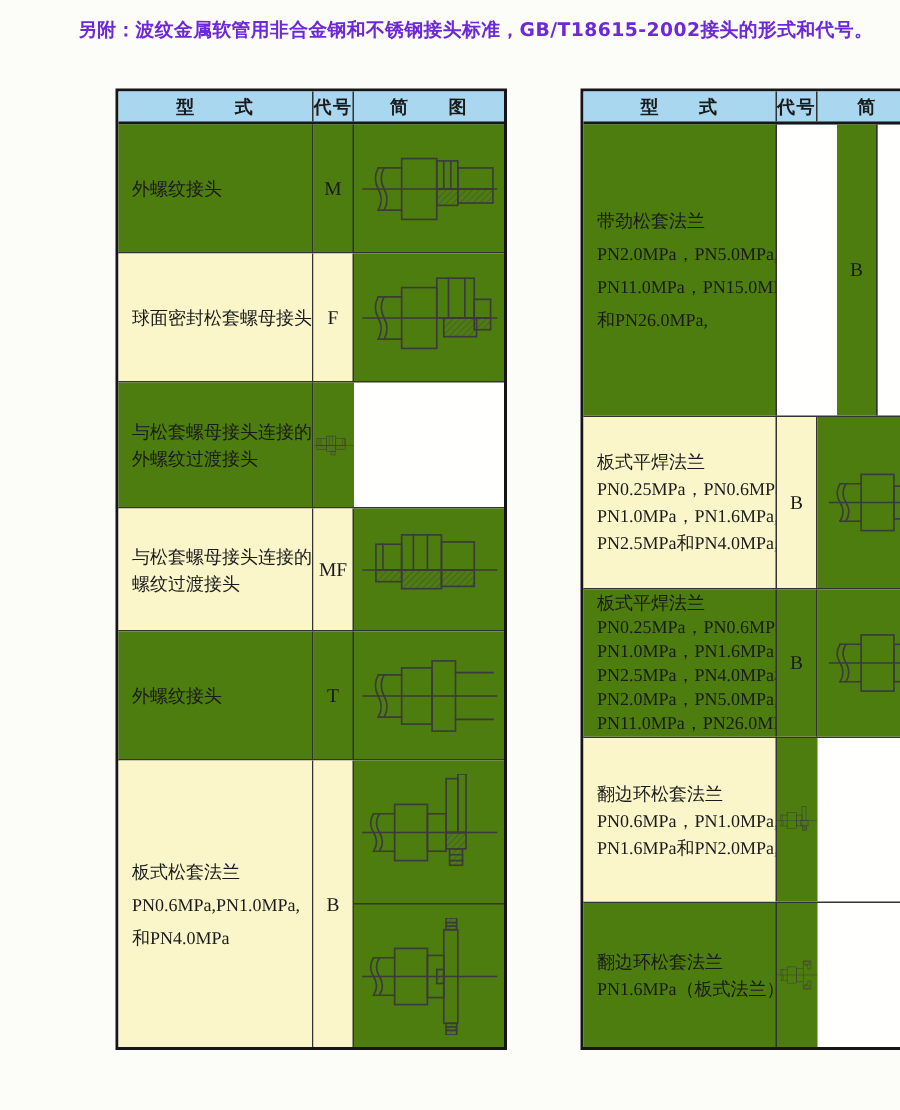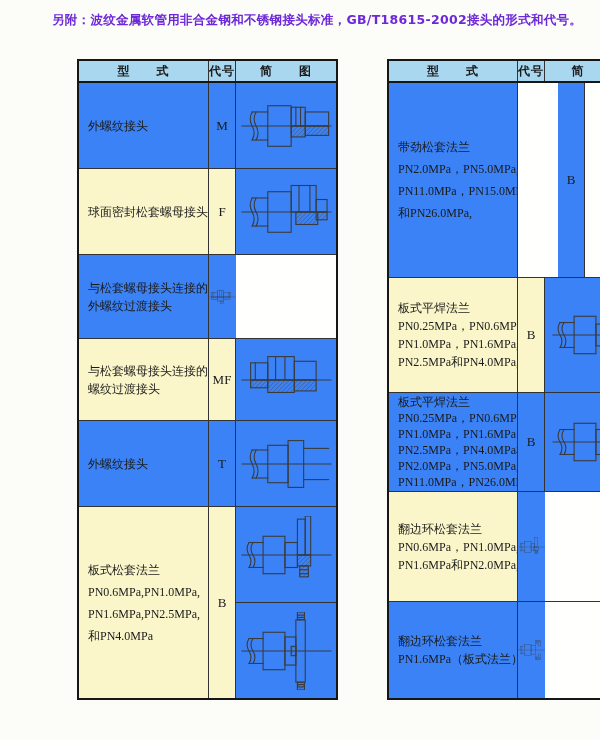--- a/index.html
+++ b/index.html
@@ -34,21 +34,21 @@
   .row.hdr{
     height:22px;
     background:var(--hdr,#a9d7ef);
     border-bottom:2px solid #161616;
   }
   .cell{
     box-sizing:border-box;
     border-right:1.5px solid #333;
     display:flex;align-items:center;justify-content:center;
     overflow:hidden;
-    background:#3b82f6;
+    background:#4d7c0f;
   }
   .cell:last-child{border-right:none;}
   .row.hdr .cell{background:transparent;font-size:12px;font-weight:600;letter-spacing:1px;}
   .row.hl .cell.type-c,.row.hl .cell.code-c{background:var(--hl,#faf6ca);}
   .cell.type-c{
     align-items:flex-start;flex-direction:column;justify-content:center;
     padding:4px 3px 4px 9px;
     font-family:"Liberation Serif","DejaVu Sans",serif;
     font-size:12px;
   }
@@ -211,21 +211,20 @@
                   <line x1="82" y1="70" x2="114" y2="70"></line>
                 </g>
               </svg>
             </div>
           </div>
         </div>
         <div class="row hl" style="grid-template-columns: 130px 27px 100px; height: 191px;">
           <div class="cell type-c">
             <div class="tl" style="line-height: 22px;">板式松套法兰</div>
             <div class="tl" style="line-height: 22px;">PN0.6MPa,PN1.0MPa,</div>
-            <div class="tl" style="line-height: 22px;">PN1.6MPa,PN2.5MPa,</div>
             <div class="tl" style="line-height: 22px;">和PN4.0MPa</div>
           </div>
           <div class="cell code-c">B</div>
           <div class="cell dia-c">
             <div class="half">
               <svg class="dia" viewBox="0 0 120 100">
                 <g fill="none" stroke="#3b3b3b" stroke-width="1.4" stroke-linecap="square">
                   <line x1="3" y1="50" x2="117" y2="50"></line>
                   <path d="M12,34 q-5,8 0,16 q5,8 0,16"></path>
                   <path d="M17,34 q-5,8 0,16 q5,8 0,16"></path>

